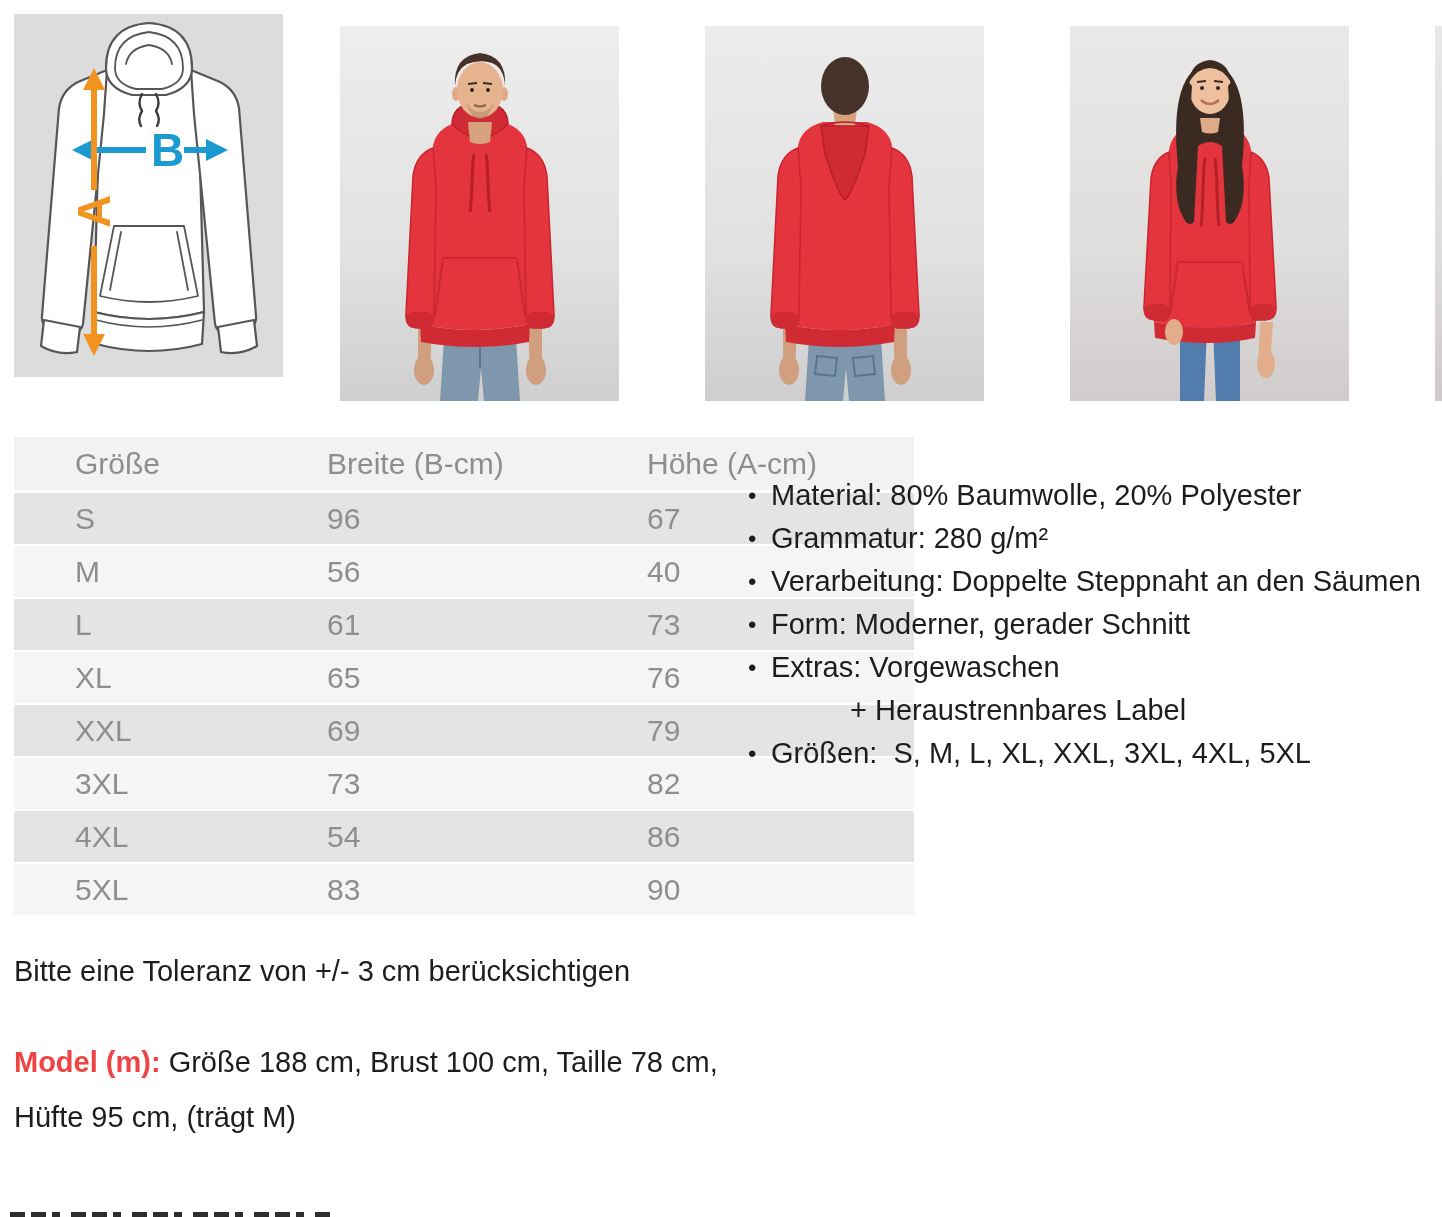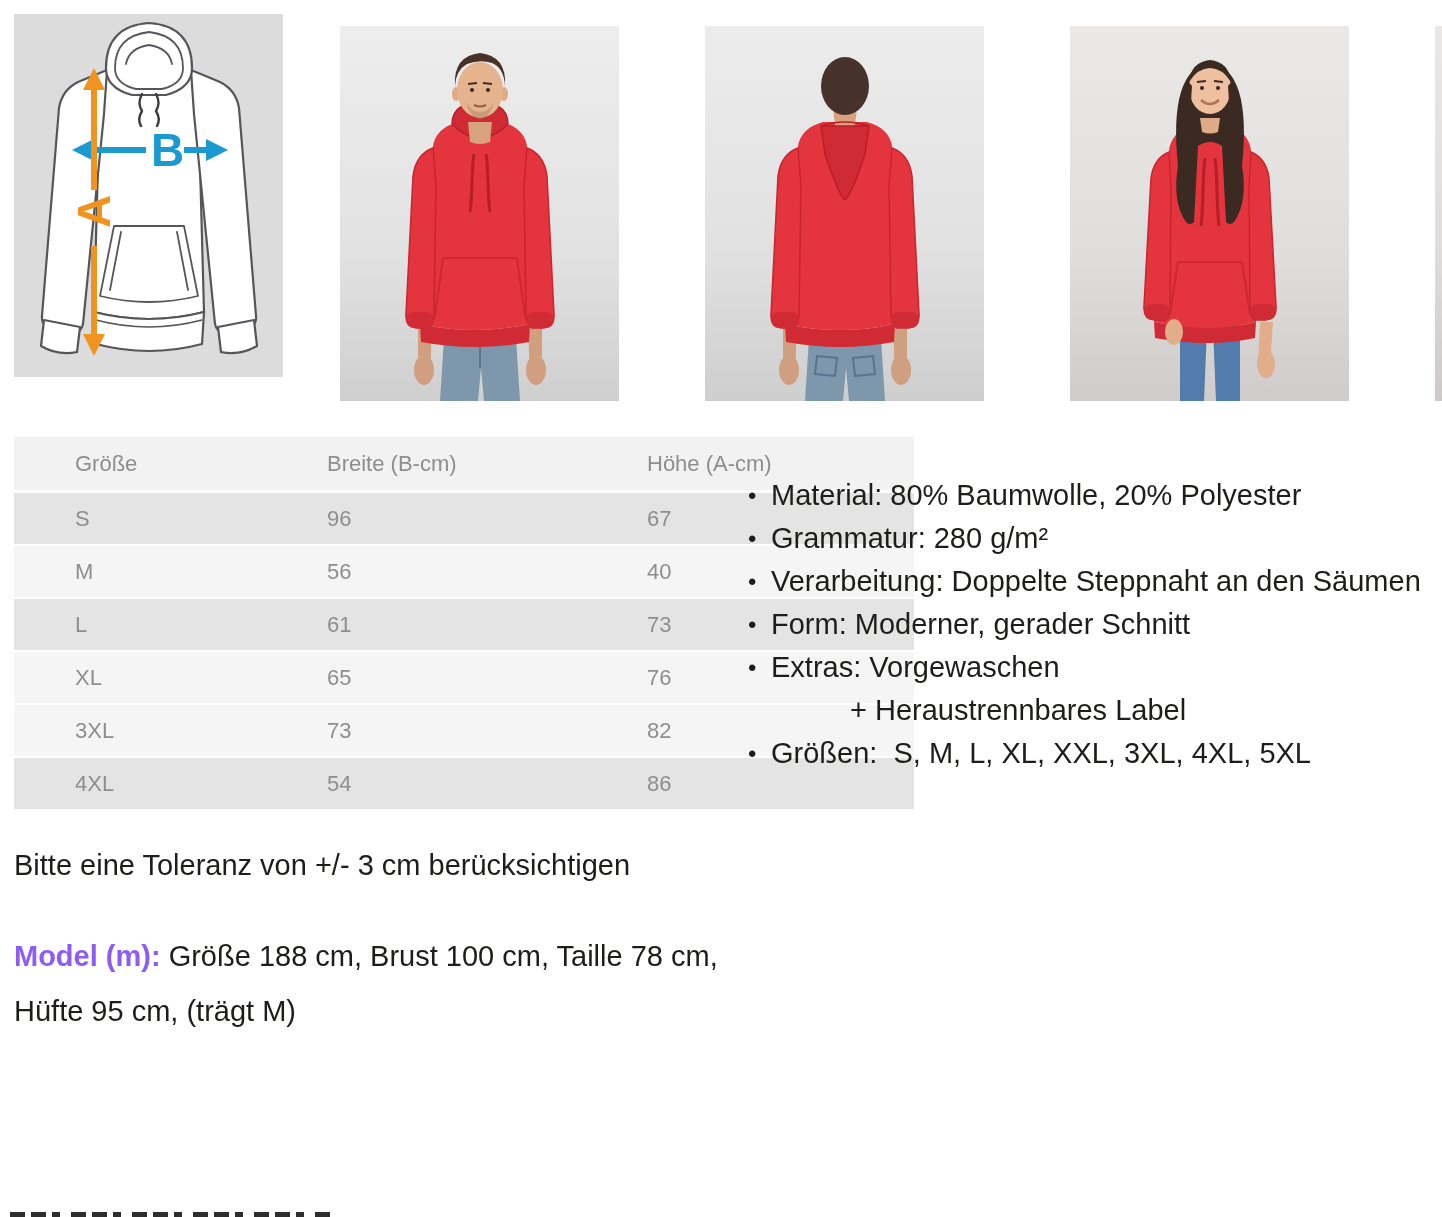--- a/index.html
+++ b/index.html
@@ -17,21 +17,21 @@
     display:flex;gap:6px;height:375px;
   }
   .panel{position:relative;overflow:hidden;background:#fff;}
   .panel svg{display:block;width:100%;height:100%;}
   .panel.diagram{width:269px;height:363px;margin-top:4px;margin-right:11px;}
   .panel.photo{width:279px;height:375px;}
   
   .left-col{position:absolute;left:14px;top:437px;width:714px;}
   .size-table{
     border-collapse:collapse;width:714px;table-layout:fixed;
-    font-size:22px;color:var(--c-table-text,#8e8e8e);
+    font-size:30px;color:var(--c-table-text,#8e8e8e);
   }
   .size-table th{
     height:51px;text-align:left;font-weight:400;padding-left:61px;
     background:var(--c-table-header-bg,#f2f2f2);
     border-bottom:3px solid #ffffff;
   }
   .size-table th:nth-child(1){width:190px;}
   .size-table th:nth-child(2){width:258px;}
   .size-table th:nth-child(3){width:266px;}
   .size-table td{
@@ -40,21 +40,21 @@
   }
   .size-table tr.odd td{background:var(--c-table-row-odd,#e4e4e4);}
   .size-table tr.even td{background:var(--c-table-row-even,#f5f5f5);}
   .tolerance{
     margin:34px 0 0 0;font-size:29px;line-height:40px;
   }
   .model-note{
     margin:44px 0 0 0;font-size:29px;line-height:55px;
   }
   .model-note + .model-note{margin-top:62px;}
-  .model-note strong{font-weight:700;color:#8b5cf6;}
+  .model-note strong{font-weight:700;color:#ef4444;}
   
   .right-col{position:absolute;left:747px;top:446px;width:676px;}
   .intro{
     margin:0;font-size:29px;line-height:44px;text-align:justify;
   }
   .details{
     list-style:none;margin:28px 0 0 0;padding:0;
     font-size:29px;line-height:43px;
   }
   .details li{position:relative;padding-left:24px;}
@@ -314,30 +314,40 @@
           <tr class="odd">
             <td>L</td>
             <td>61</td>
             <td>73</td>
           </tr>
           <tr class="even">
             <td>XL</td>
             <td>65</td>
             <td>76</td>
           </tr>
+          <tr class="odd">
+            <td>XXL</td>
+            <td>69</td>
+            <td>79</td>
+          </tr>
           <tr class="even">
             <td>3XL</td>
             <td>73</td>
             <td>82</td>
           </tr>
           <tr class="odd">
             <td>4XL</td>
             <td>54</td>
             <td>86</td>
           </tr>
+          <tr class="even">
+            <td>5XL</td>
+            <td>83</td>
+            <td>90</td>
+          </tr>
         </tbody>
     </table>
 
     <p class="tolerance">Bitte eine Toleranz von +/- 3 cm berücksichtigen</p>
 
     <p class="model-note"><strong>Model (m):</strong><span> Größe 188 cm, Brust 100 cm, Taille 78 cm, Hüfte 95 cm, (trägt M)</span></p>
 
     <p class="model-note"></p>
   </div>
 

